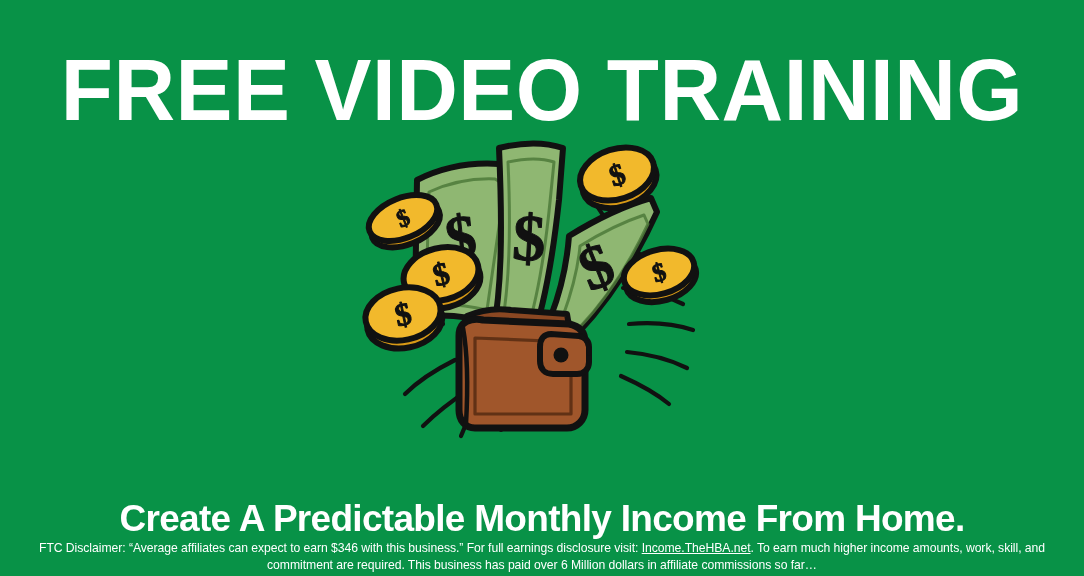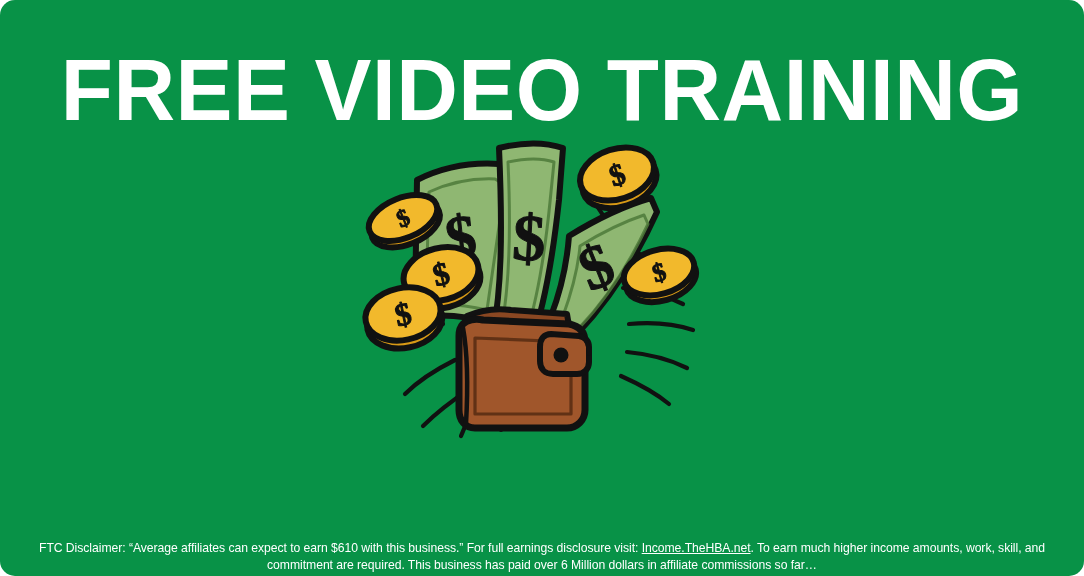--- a/index.html
+++ b/index.html
@@ -8,21 +8,20 @@
     padding: 0;
     background: #ffffff;
   }
   .banner {
     position: relative;
     width: 1084px;
     height: 576px;
     background: #089247;
     overflow: hidden;
     font-family: "Liberation Sans", sans-serif;
-    border-radius: 15px;
     -webkit-font-smoothing: antialiased;
   }
 
   
   .headline {
     position: absolute;
     left: 0;
     top: 44px;
     width: 1084px;
     text-align: center;
@@ -255,16 +254,17 @@
           <circle cx="190" cy="217" r="7.5" fill="#111111" stroke-width="0"></circle>
 
           <path d="M210 198 C 216 202, 218 208, 218 216" fill="none" stroke-width="4"></path>
         </g>
 
       </g>
     </svg>
   </div>
 
 
-
-  <div class="disclaimer"><span>FTC Disclaimer: “Average affiliates can expect to earn $610 with this business.” For full earnings disclosure visit: </span><span class="lnk">Income.TheHBA.net</span><span>. To earn much higher income amounts, work, skill, and commitment are required. This business has paid over 6 Million dollars in affiliate commissions so far…</span></div>
+  <div class="sub-line">Create A Predictable Monthly Income From Home.</div>
+
+  <div class="disclaimer"><span>FTC Disclaimer: “Average affiliates can expect to earn $346 with this business.” For full earnings disclosure visit: </span><span class="lnk">Income.TheHBA.net</span><span>. To earn much higher income amounts, work, skill, and commitment are required. This business has paid over 6 Million dollars in affiliate commissions so far…</span></div>
 
 </div>
 
 </body></html>

